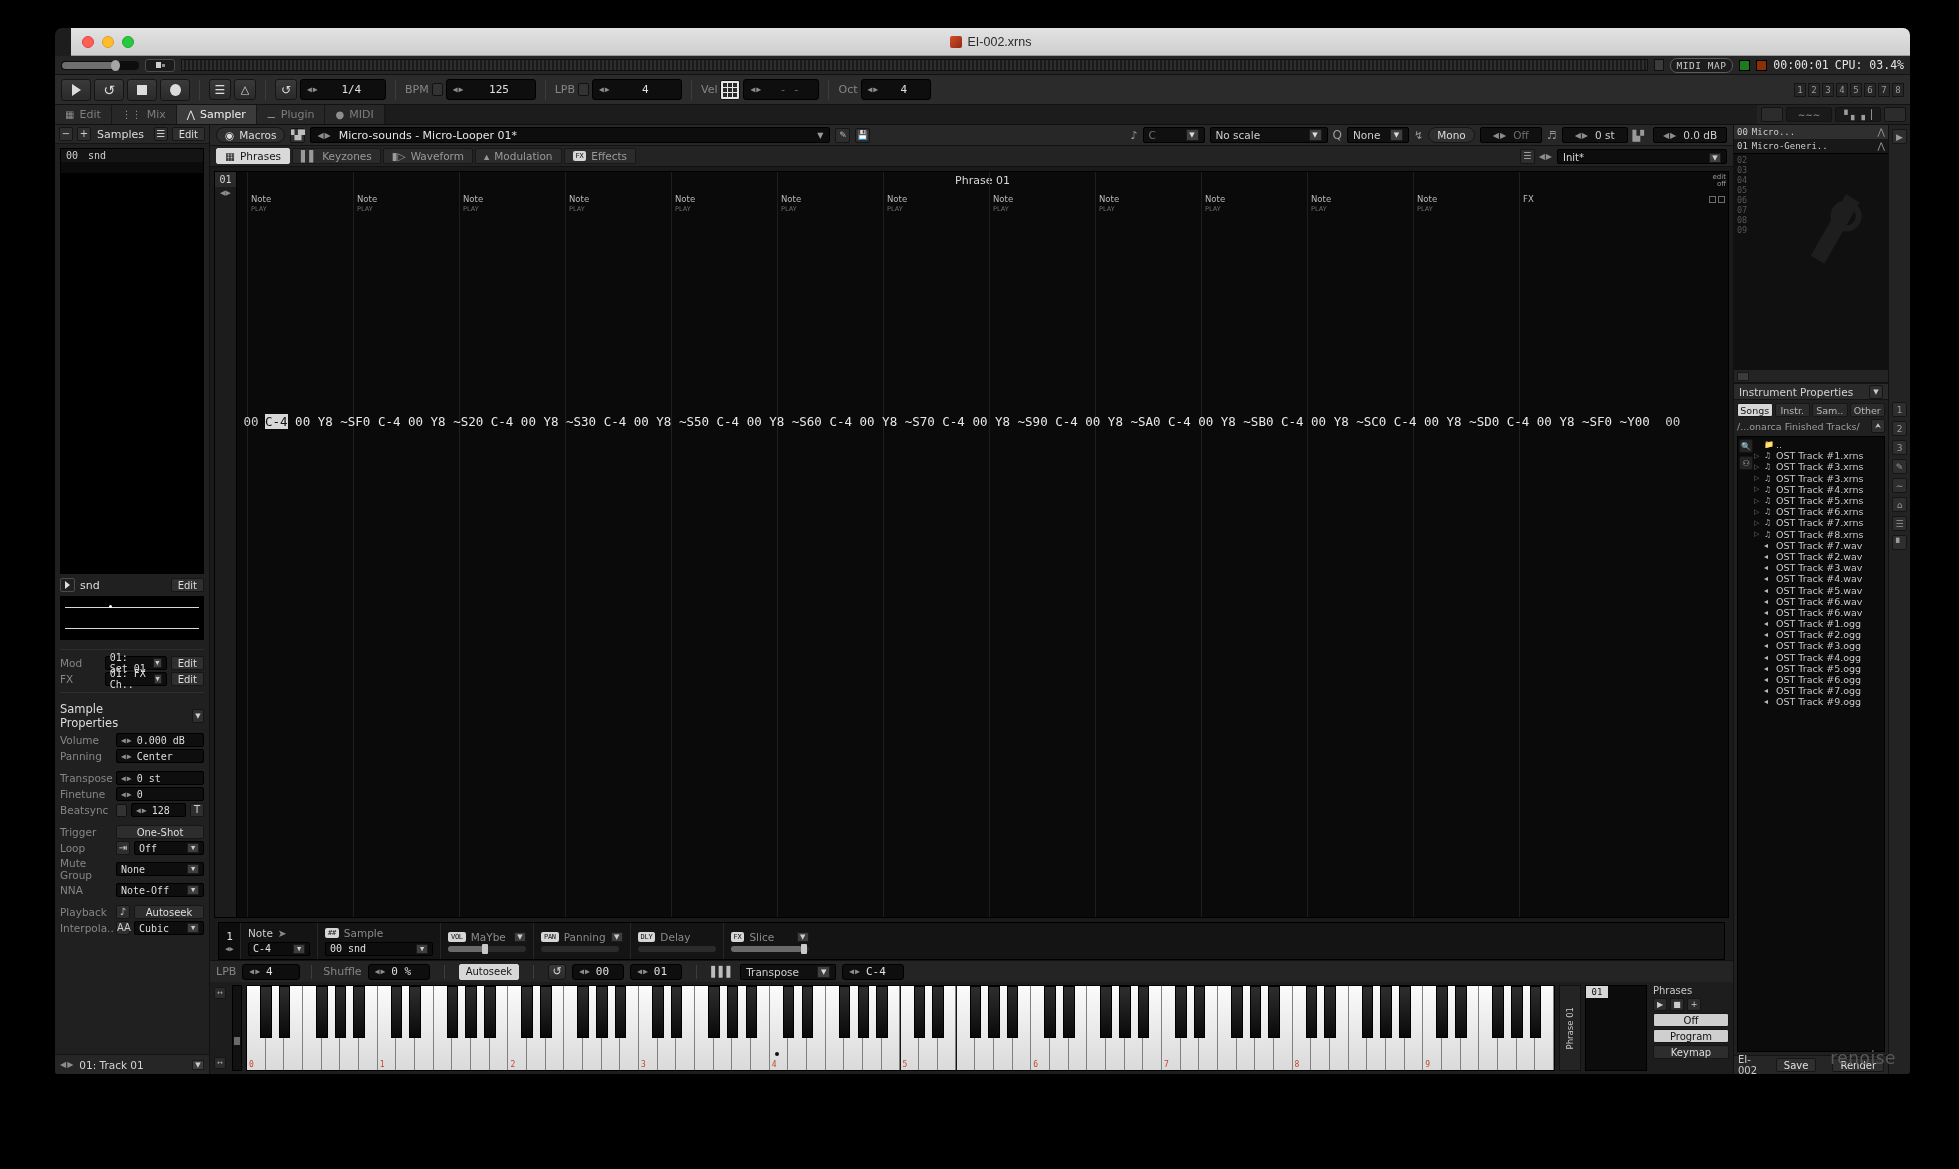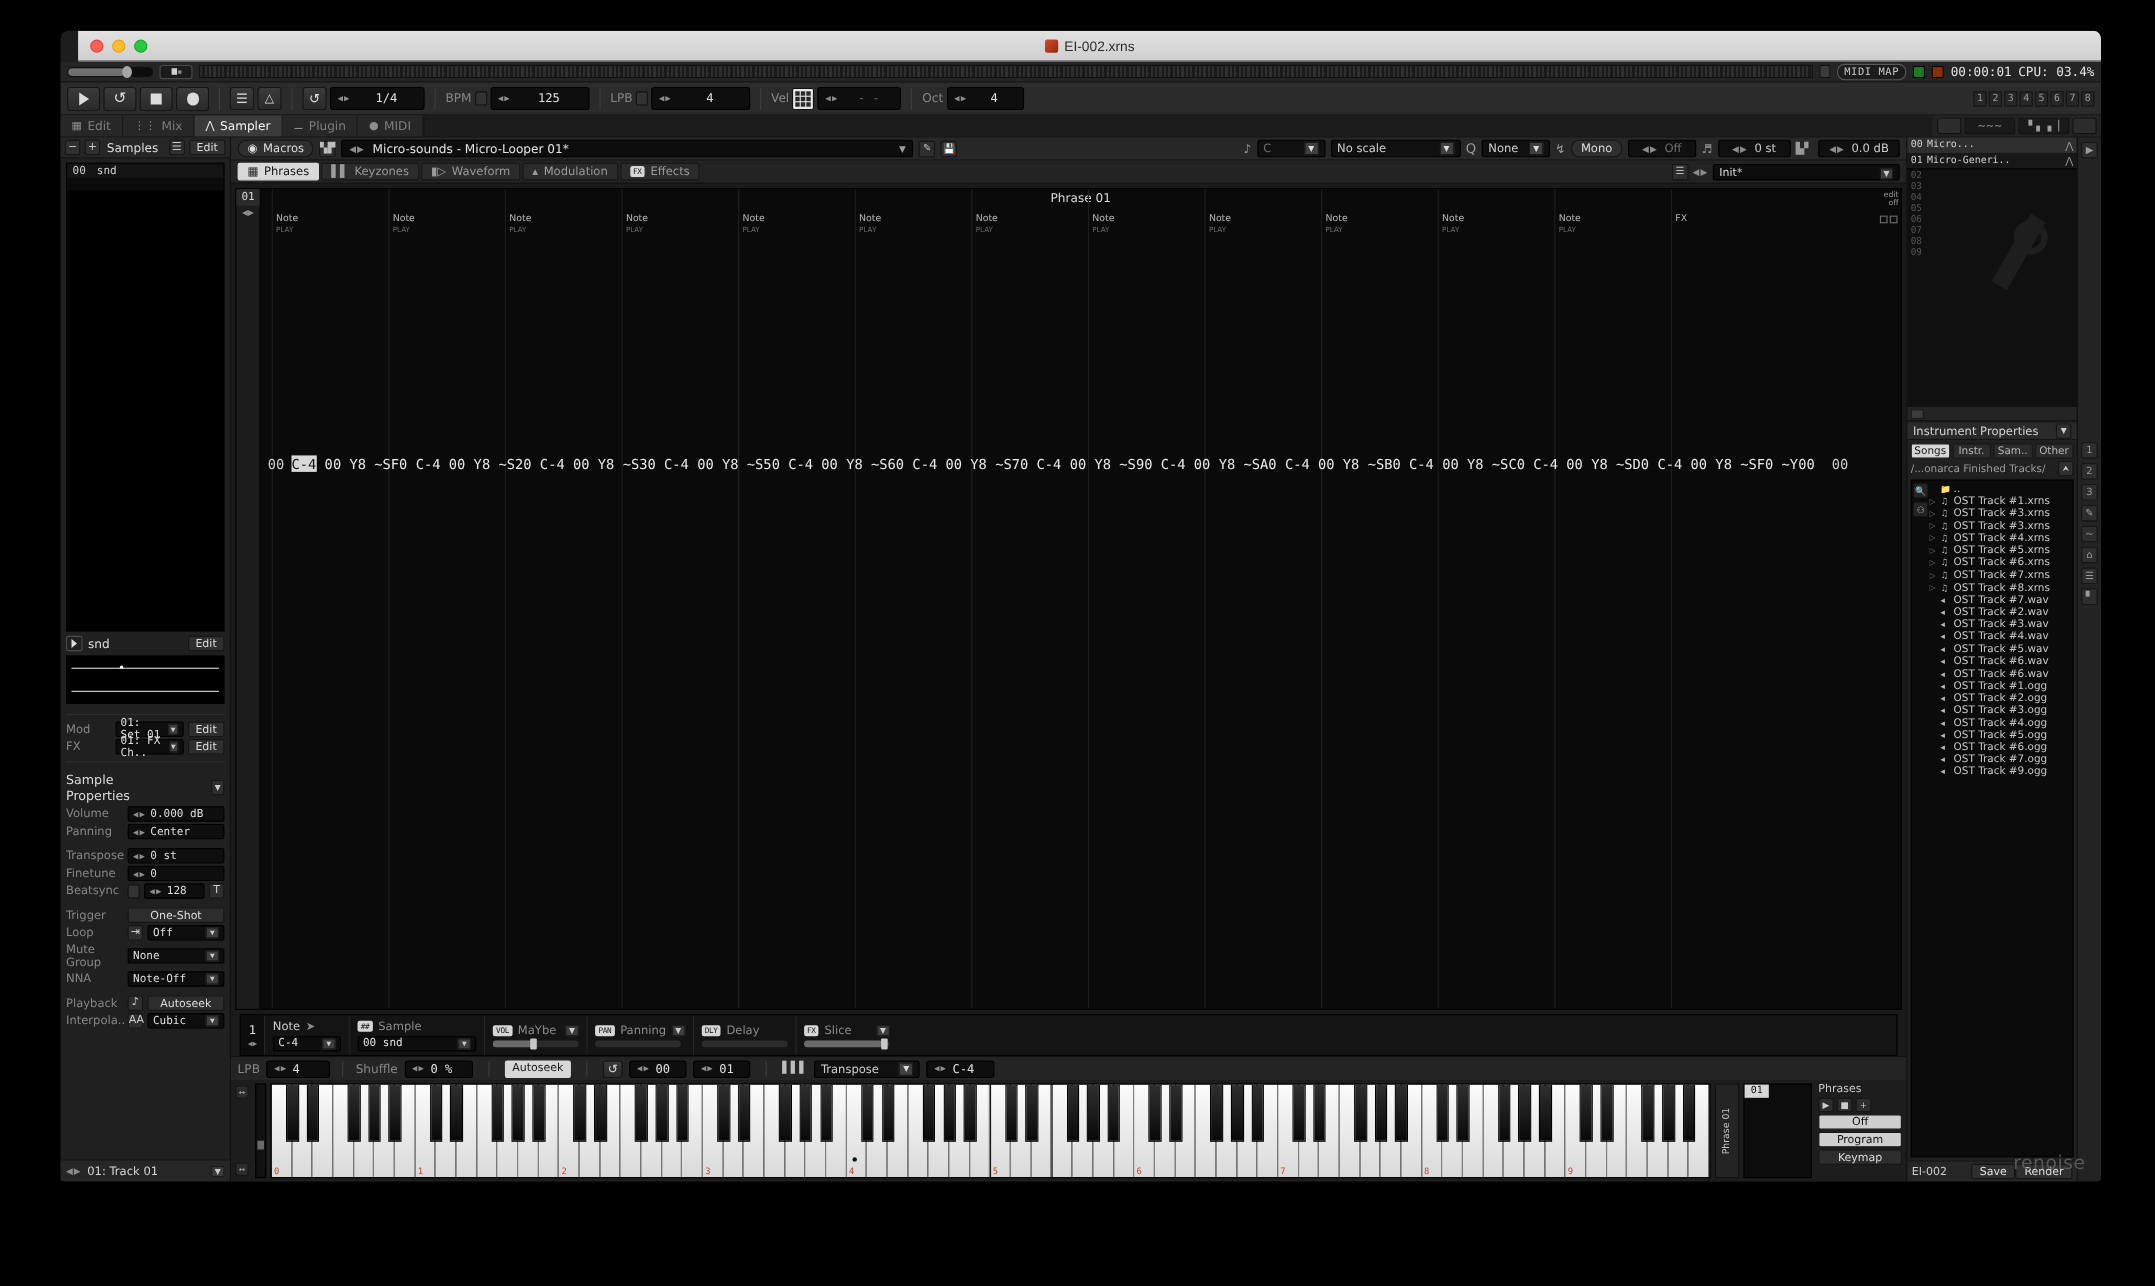--- a/index.html
+++ b/index.html
@@ -245,21 +245,21 @@
   .pathrow{display:flex;align-items:center;gap:3px;padding:0 3px 3px;}
   .pathrow .p{flex:1;font-size:9.5px;color:#9c9c9c;white-space:nowrap;overflow:hidden;}
   .filelist{flex:1;background:#0b0b0b;border:1px solid #000;margin:0 3px 3px;display:flex;min-height:0;}
   .flside{width:16px;display:flex;flex-direction:column;gap:3px;padding:2px 1px;}
   .flside div{width:14px;height:14px;background:#242424;border:1px solid #141414;border-radius:2px;
      color:#bdbdbd;font-size:8px;display:flex;align-items:center;justify-content:center;}
   .flitems{flex:1;overflow:hidden;padding-top:2px;}
   .fi{height:11.2px;display:flex;align-items:center;gap:3px;font-size:9.5px;color:#c9c9c9;white-space:nowrap;}
   .fi .tw{width:7px;color:#777;font-size:7px;}
   .fi .ic{color:#b9b9b9;font-size:8px;width:9px;}
-  .savebar{height:19px;background:#262626;border-top:1px solid #141414;display:flex;align-items:center;gap:0;padding:0 4px;}
+  .savebar{height:19px;background:#262626;border-top:1px solid #141414;display:flex;align-items:center;gap:16px;padding:0 4px;}
   .savebar .nm{font-size:10px;color:#cdcdcd;flex:1;}
   .sbtn{height:14px;padding:0 7px;background:#2f2f2f;border:1px solid #151515;border-radius:2px;
     font-size:10px;color:#e0e0e0;display:flex;align-items:center;}
   .renoise{position:absolute;right:14px;bottom:6px;font-size:17px;color:#585858;
     font-family:"DejaVu Sans",sans-serif;letter-spacing:.5px;}
 </style>
 </head>
 <body>
 
 <div class="win">

